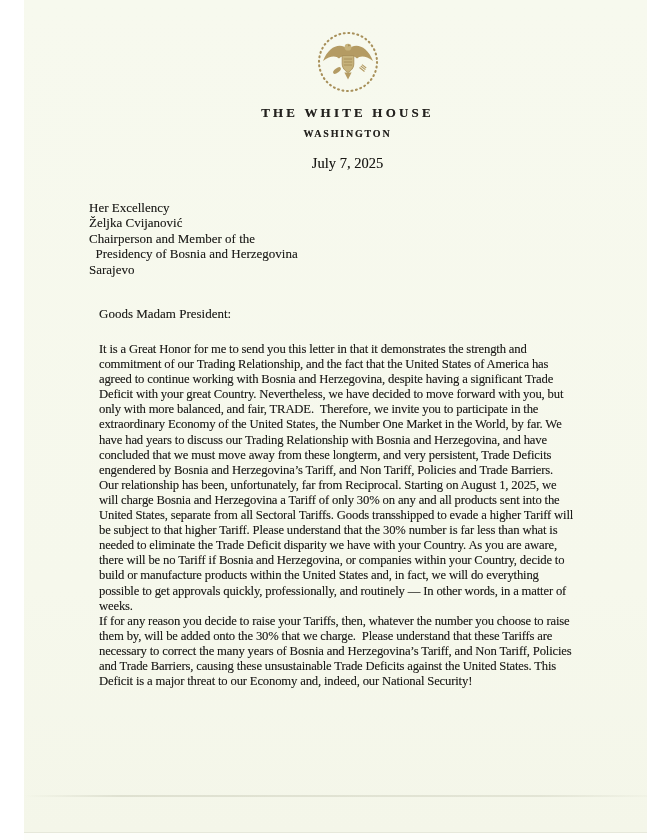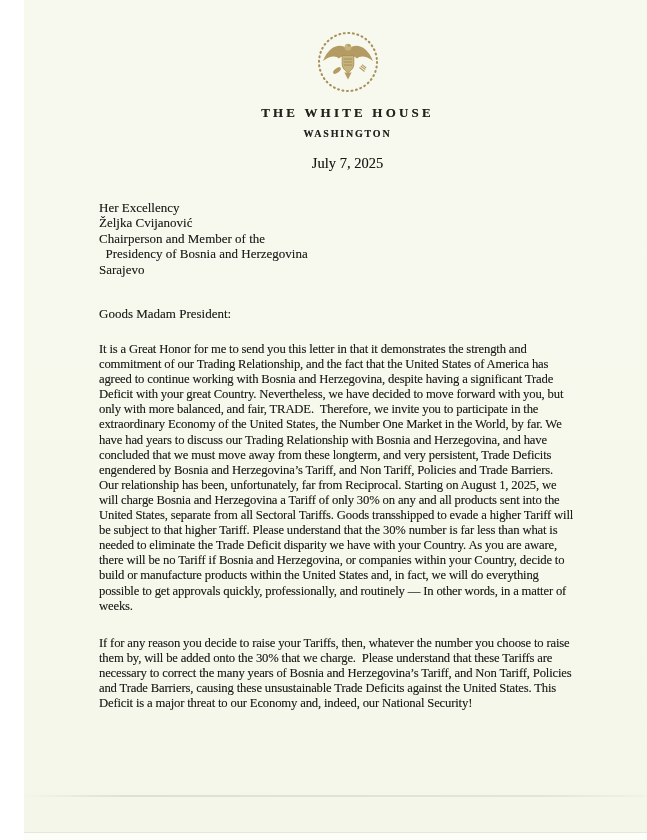--- a/index.html
+++ b/index.html
@@ -75,21 +75,21 @@
     left: 0;
     width: 647px;
     text-align: center;
     font-size: 14.5px;
     color: #191815;
     text-shadow: 0 0 0.4px rgba(25,24,21,0.45);
   }
   .recipient {
     position: absolute;
     top: 200px;
-    left: 75px;
+    left: 65px;
     font-size: 13px;
     line-height: 15.4px;
     white-space: pre;
     text-shadow: 0 0 0.4px rgba(25,24,21,0.4);
   }
   .salutation {
     position: absolute;
     top: 306px;
     left: 75px;
     font-size: 13px;
@@ -98,21 +98,21 @@
   .para {
     position: absolute;
     left: 75px;
     font-size: 12.7px;
     line-height: 15.1px;
     letter-spacing: -0.18px;
     white-space: pre;
     text-shadow: 0 0 0.4px rgba(25,24,21,0.4);
   }
   .para-1 { top: 342px; }
-  .para-2 { top: 636px; }
+  .para-2 { top: 614px; }
 </style>
 </head>
 <body>
 
 <div class="scan">
 
   <div class="seal">
     <svg viewBox="0 0 64 64" width="64" height="64" aria-hidden="true">
 
       <circle cx="32" cy="32" r="29" fill="none" stroke="#a8905a" stroke-width="2.1" stroke-dasharray="0.9 3.66" stroke-linecap="round"></circle>

